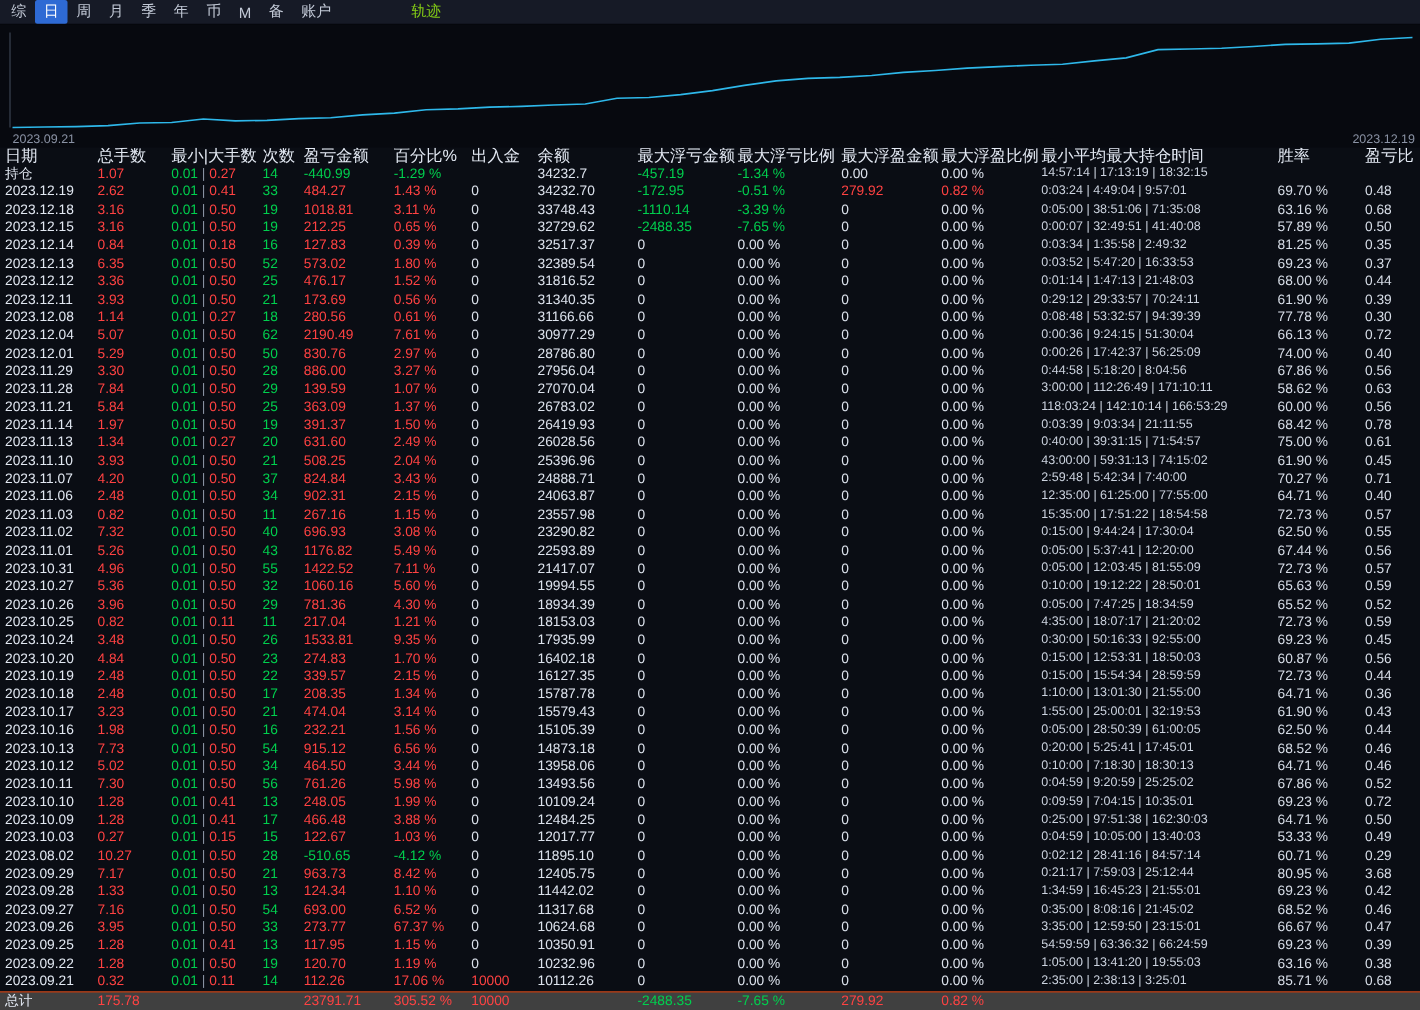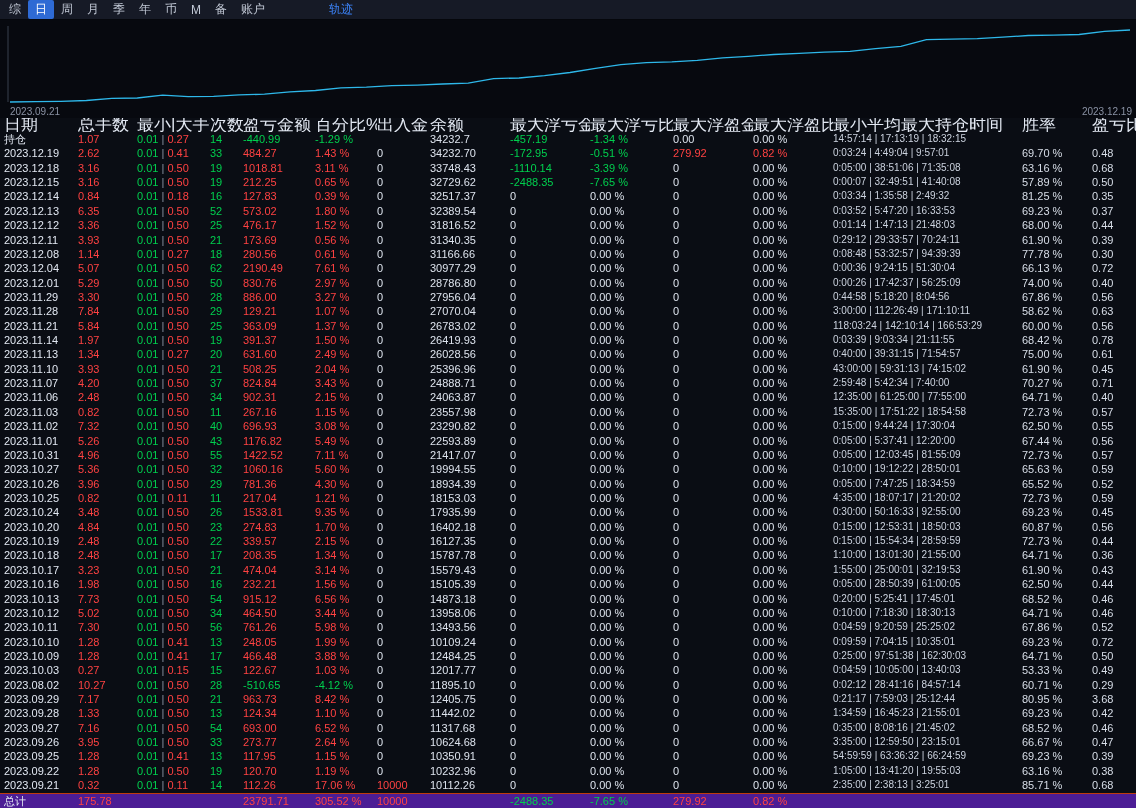--- a/index.html
+++ b/index.html
@@ -5,39 +5,39 @@
   *{box-sizing:border-box;margin:0;padding:0}
   html,body{width:1136px;height:808px;overflow:hidden}
   body{background:#0a0d14;color:#dde3ed;font-family:"Liberation Sans","DejaVu Sans",sans-serif}
   .app{display:flex;flex-direction:column;width:1136px;height:808px}
 
   
   .menubar{height:20px;background:#161a26;display:flex;align-items:center;font-size:12px;
            border-bottom:1px solid #05070c;padding-left:2px;flex:0 0 auto}
   .mi{padding:1px 7px;color:#c2c9d6;cursor:default}
   .mi.active{background:#2e6ad4;color:#ffffff;border-radius:2px}
-  .mi.muted{color:#3b82f6}
+  .mi.muted{color:#84cc16}
   .mi.gap{margin-left:50px}
 
   
   .chart{position:relative;height:98px;background:#07090f;flex:0 0 auto}
   .chart svg{position:absolute;left:0;top:0}
   .axis-label{position:absolute;bottom:1px;font-size:10px;color:#8a92a4}
   .axis-label.start{left:10px}
   .axis-label.end{right:4px}
 
   
   .grid{display:grid;padding-left:4px;
         grid-template-columns:74px 59px 73px 33px 72px 62px 53px 80px 80px 83px 80px 80px 189px 70px 44px}
   .cell{overflow:hidden;white-space:nowrap;padding-right:2px}
-  .thead{height:14px;line-height:14px;font-size:17px;color:#e3e9f3;flex:0 0 auto}
+  .thead{height:14px;line-height:14px;font-size:13px;color:#e3e9f3;flex:0 0 auto}
   .tbody{height:661px;overflow:hidden;flex:0 0 auto}
   .trow{height:14.37px;line-height:14.37px;font-size:11px}
   .tfoot{flex:0 0 auto}
-  .trow.total{height:15px;line-height:14px;border-top:1px solid #bf3b0e;background:#4c1d95}
+  .trow.total{height:15px;line-height:14px;border-top:1px solid #bf3b0e;background:#404040}
 
   .pos{color:#ff4242}
   .neg{color:#00cf4e}
   .c-date{color:#e2e8f2}
   .c-lots{color:#ff4242}
   .c-count{color:#00cf4e}
   .mn{font-style:normal;color:#00cf4e}
   .mx{font-style:normal;color:#ff4242}
   .sep{font-style:normal;color:#8891a0}
   .c-balance{color:#dde3ed}
@@ -295,21 +295,21 @@
         <span class="cell c-mfpp">0.00 %</span>
         <span class="cell c-time">0:44:58 | 5:18:20 | 8:04:56</span>
         <span class="cell c-win">67.86 %</span>
         <span class="cell c-plr">0.56</span>
       </div>
       <div class="grid trow">
         <span class="cell c-date">2023.11.28</span>
         <span class="cell c-lots">7.84</span>
         <span class="cell c-minmax"><i class="mn">0.01</i><i class="sep"> | </i><i class="mx">0.50</i></span>
         <span class="cell c-count">29</span>
-        <span class="cell c-pnl pos">129.21</span>
+        <span class="cell c-pnl pos">139.59</span>
         <span class="cell c-pct pos">1.07 %</span>
         <span class="cell c-inout">0</span>
         <span class="cell c-balance">27070.04</span>
         <span class="cell c-mfl">0</span>
         <span class="cell c-mflp">0.00 %</span>
         <span class="cell c-mfp">0</span>
         <span class="cell c-mfpp">0.00 %</span>
         <span class="cell c-time">3:00:00 | 112:26:49 | 171:10:11</span>
         <span class="cell c-win">58.62 %</span>
         <span class="cell c-plr">0.63</span>
@@ -806,21 +806,21 @@
         <span class="cell c-time">0:35:00 | 8:08:16 | 21:45:02</span>
         <span class="cell c-win">68.52 %</span>
         <span class="cell c-plr">0.46</span>
       </div>
       <div class="grid trow">
         <span class="cell c-date">2023.09.26</span>
         <span class="cell c-lots">3.95</span>
         <span class="cell c-minmax"><i class="mn">0.01</i><i class="sep"> | </i><i class="mx">0.50</i></span>
         <span class="cell c-count">33</span>
         <span class="cell c-pnl pos">273.77</span>
-        <span class="cell c-pct pos">2.64 %</span>
+        <span class="cell c-pct pos">67.37 %</span>
         <span class="cell c-inout">0</span>
         <span class="cell c-balance">10624.68</span>
         <span class="cell c-mfl">0</span>
         <span class="cell c-mflp">0.00 %</span>
         <span class="cell c-mfp">0</span>
         <span class="cell c-mfpp">0.00 %</span>
         <span class="cell c-time">3:35:00 | 12:59:50 | 23:15:01</span>
         <span class="cell c-win">66.67 %</span>
         <span class="cell c-plr">0.47</span>
       </div>

